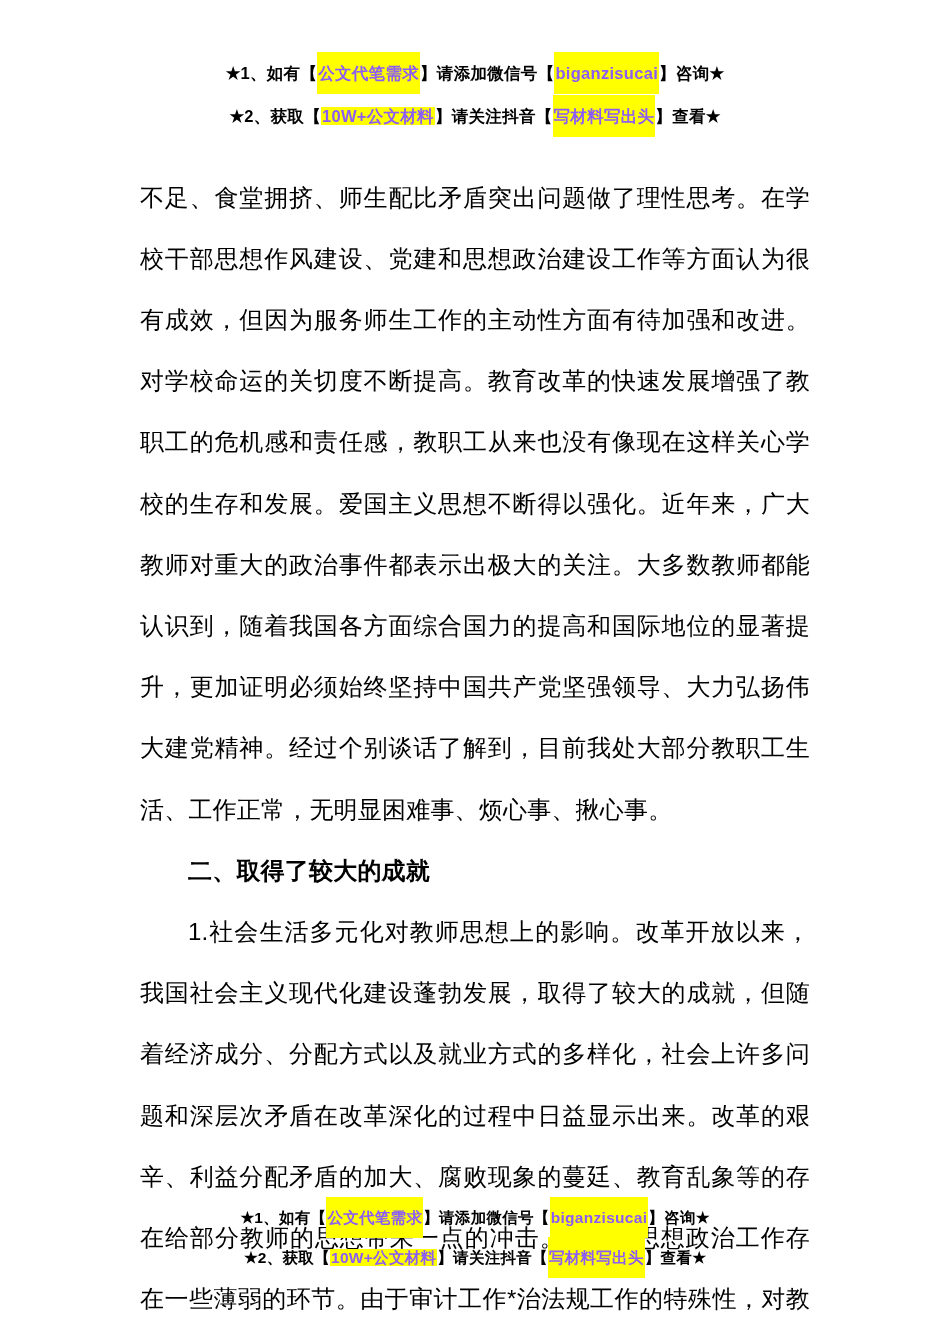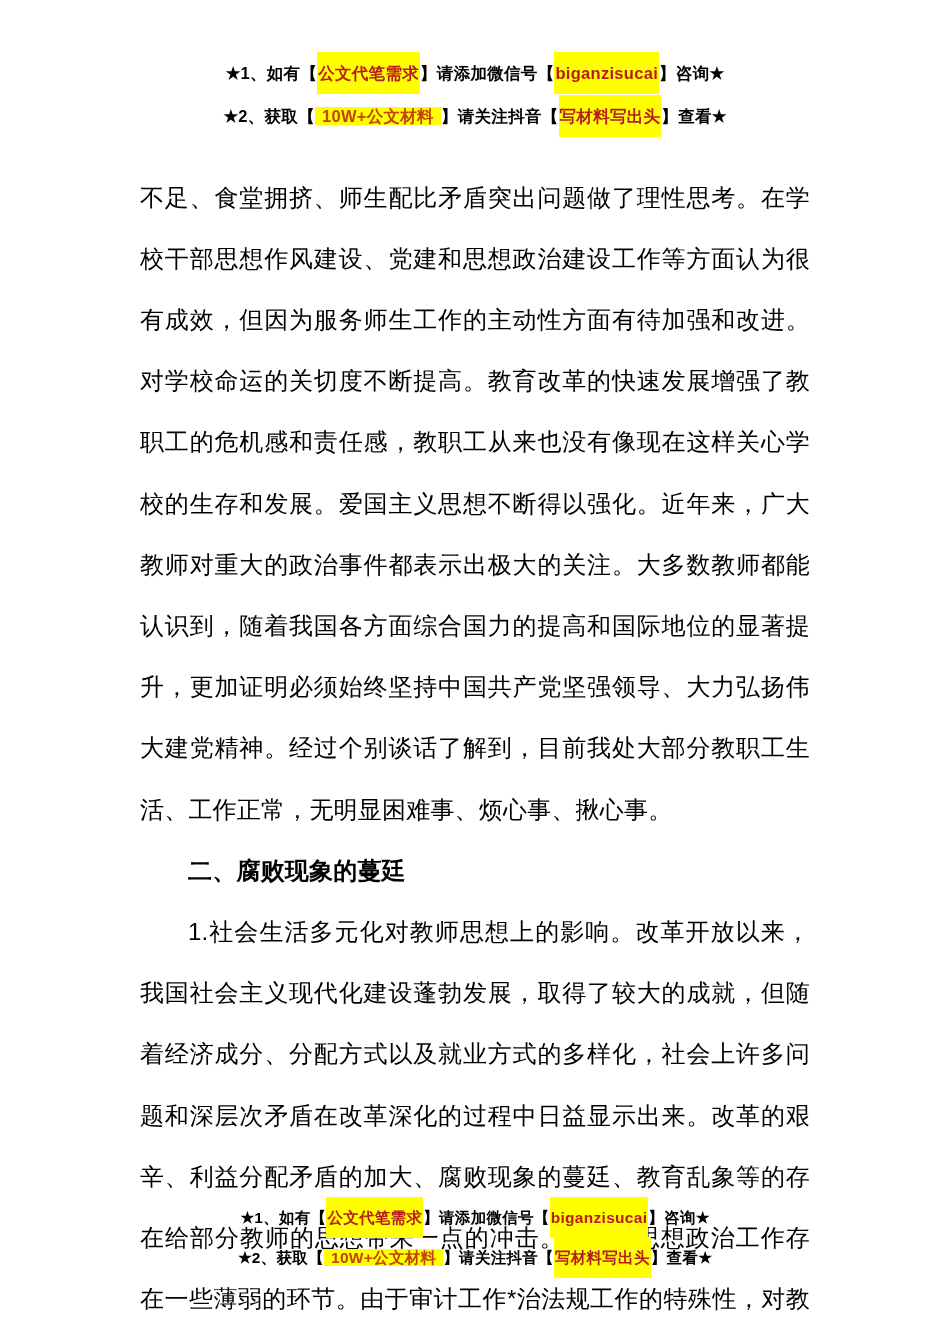--- a/index.html
+++ b/index.html
@@ -35,27 +35,27 @@
   .promo-top {
     padding-top: 58px;
   }
   .promo-line {
     margin: 0 0 12px 0;
   }
   .promo-line:last-child { margin-bottom: 0; }
 
   .hl {
     background: #ffff00;
-    color: #b91c1c;
+    color: #8b5cf6;
     padding: 12px 1px;
   }
   .hl-black {
     background: #ffff00;
-    color: #c2410c;
-    padding: 0 7px;
+    color: #8b5cf6;
+    padding: 0 1px;
   }
   .ul { }
   .star { letter-spacing: 0; }
 
   
   .doc-body {
     margin-top: 34px;
     font-size: 24px;
     line-height: 2.55;
     text-align: justify;
@@ -90,21 +90,21 @@
     <div class="promo-line">
       <span class="star">★</span><span>1、如有【</span><span class="hl">公文代笔需求</span><span>】请</span><span class="ul">添加</span><span>微信号【</span><span class="hl">biganzisucai</span><span>】咨询</span><span class="star">★</span>
     </div>
     <div class="promo-line">
       <span class="star">★</span><span>2、获取【</span><span class="hl-black">10W+公文材料</span><span>】请</span><span class="ul">关注</span><span>抖音【</span><span class="hl">写材料写出头</span><span>】查看</span><span class="star">★</span>
     </div>
   </div>
 
   <div class="doc-body">
     <p>不足、食堂拥挤、师生配比矛盾突出问题做了理性思考。在学校干部思想作风建设、党建和思想政治建设工作等方面认为很有成效，但因为服务师生工作的主动性方面有待加强和改进。对学校命运的关切度不断提高。教育改革的快速发展增强了教职工的危机感和责任感，教职工从来也没有像现在这样关心学校的生存和发展。爱国主义思想不断得以强化。近年来，广大教师对重大的政治事件都表示出极大的关注。大多数教师都能认识到，随着我国各方面综合国力的提高和国际地位的显著提升，更加证明必须始终坚持中国共产党坚强领导、大力弘扬伟大建党精神。经过个别谈话了解到，目前我处大部分教职工生活、工作正常，无明显困难事、烦心事、揪心事。</p>
-    <p class="heading">二、腐败现象的蔓廷</p>
+    <p class="heading">二、取得了较大的成就</p>
     <p class="indent-2">1.社会生活多元化对教师思想上的影响。改革开放以来，我国社会主义现代化建设蓬勃发展，取得了较大的成就，但随着经济成分、分配方式以及就业方式的多样化，社会上许多问题和深层次矛盾在改革深化的过程中日益显示出来。改革的艰辛、利益分配矛盾的加大、腐败现象的蔓廷、教育乱象等的存在给部分教师的思想带来一点的冲击。3.学校思想政治工作存在一些薄弱的环节。由于审计工作*治法规工作的特殊性，对教职工的要求不仅体现在良好的职业胜任能力还要具有较高的职业道德要求和较高的政治素质，这就要求部门全体教职员工保证保质量的完成主责主业的工作的同时，还要在政治理论学习、政策</p>
   </div>
 
   <div class="promo promo-bottom">
     <div class="promo-line">
       <span class="star">★</span><span>1、如有【</span><span class="hl">公文代笔需求</span><span>】请</span><span class="ul">添加</span><span>微信号【</span><span class="hl">biganzisucai</span><span>】咨询</span><span class="star">★</span>
     </div>
     <div class="promo-line">
       <span class="star">★</span><span>2、获取【</span><span class="hl-black">10W+公文材料</span><span>】请</span><span class="ul">关注</span><span>抖音【</span><span class="hl">写材料写出头</span><span>】查看</span><span class="star">★</span>
     </div>

